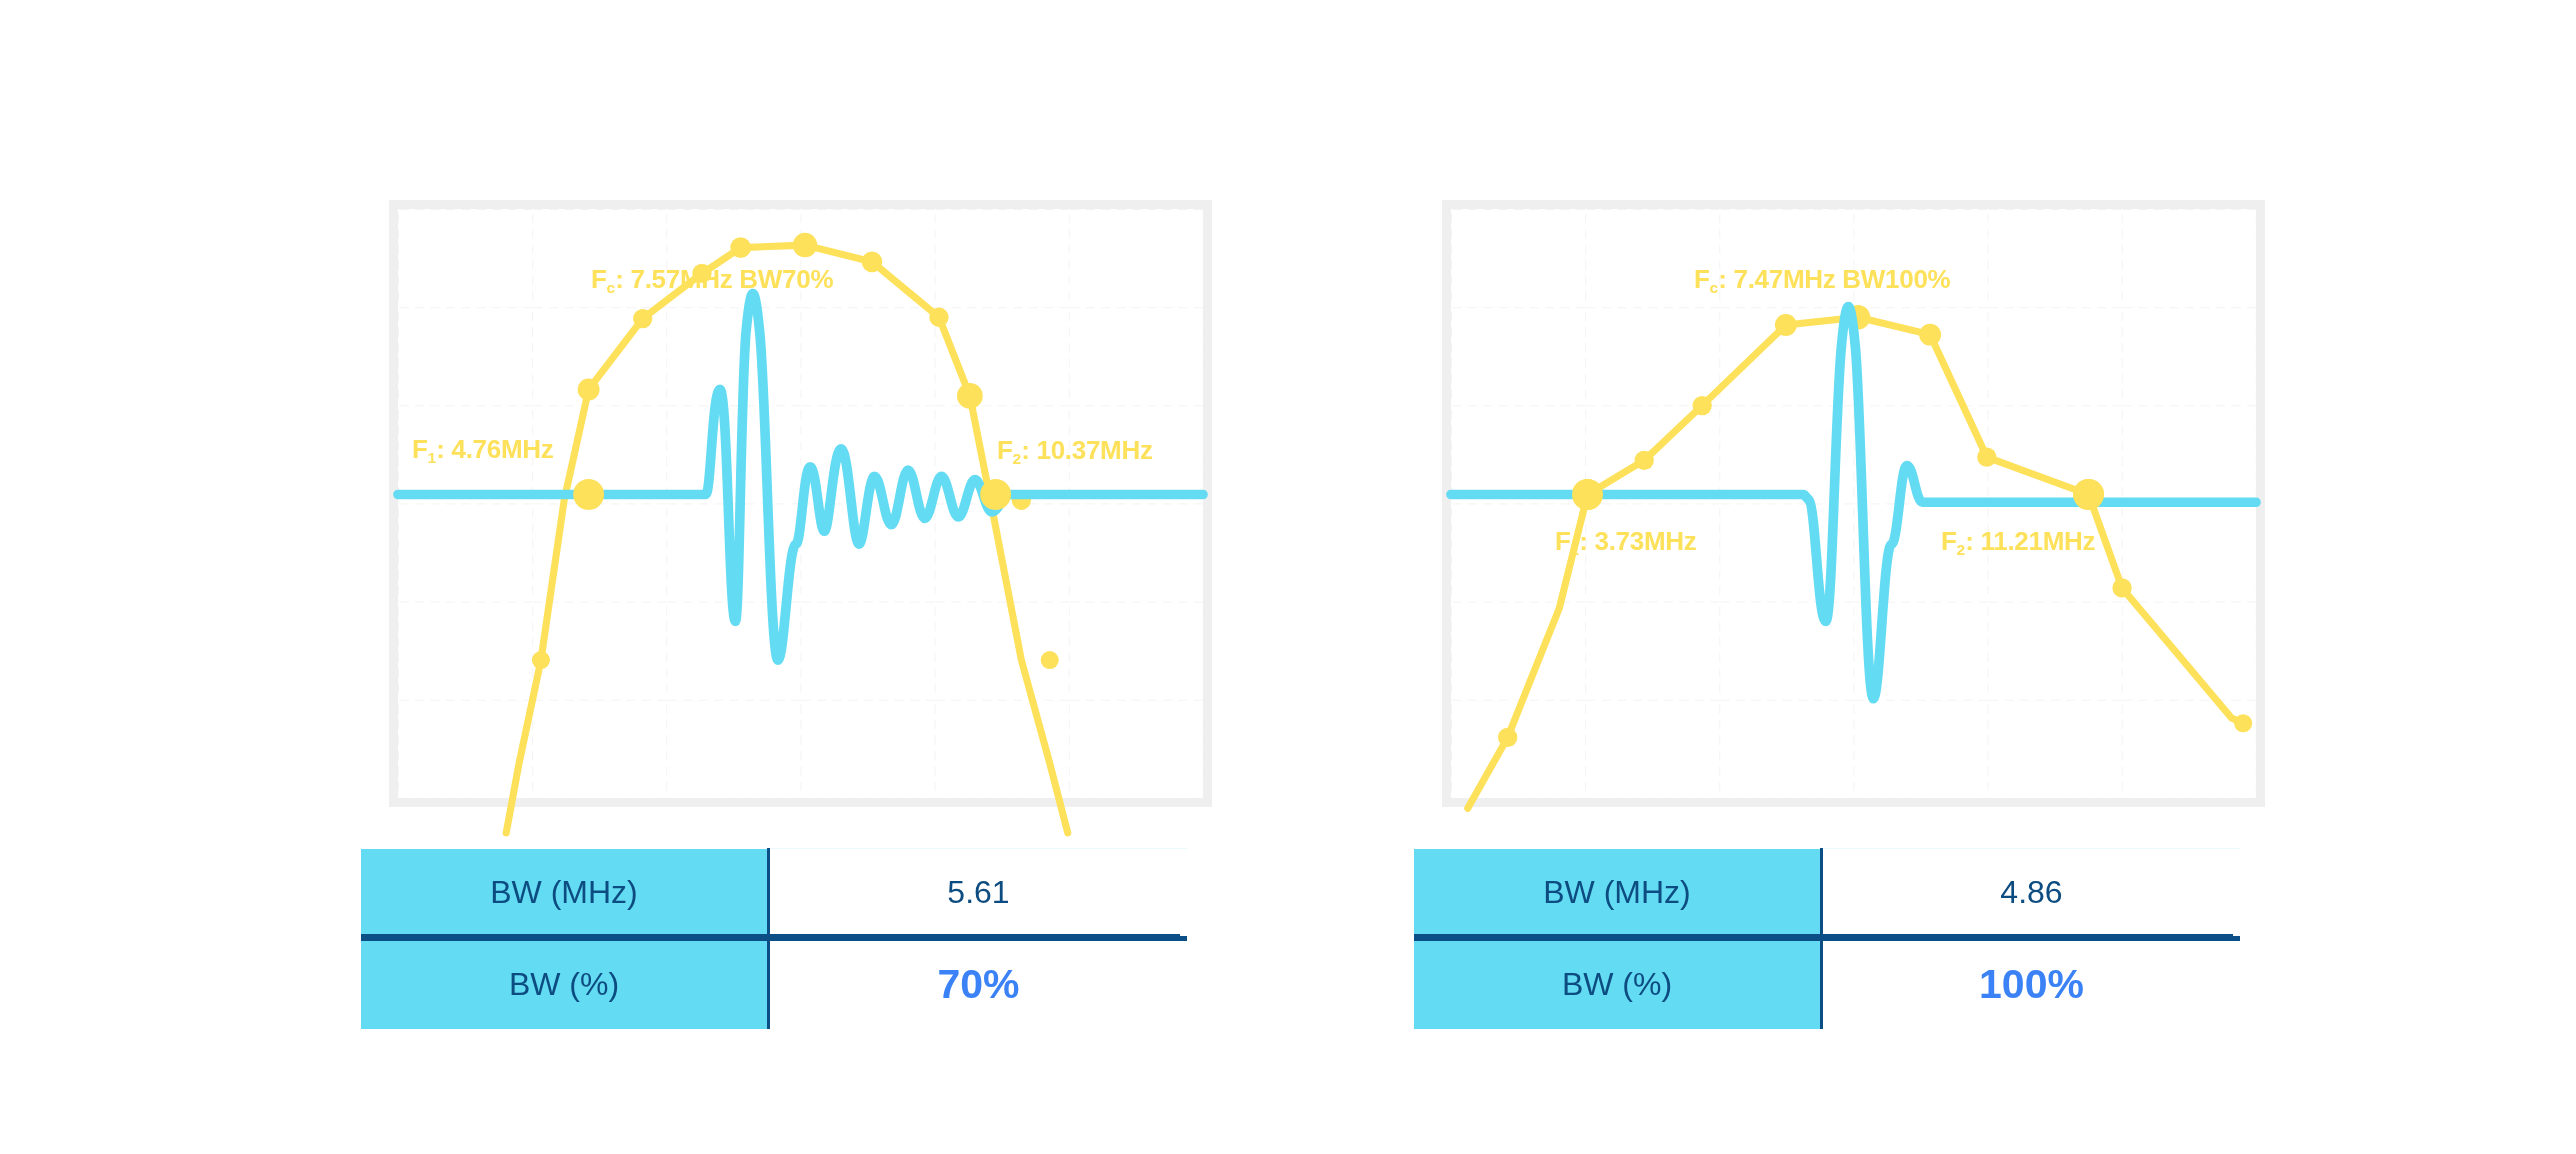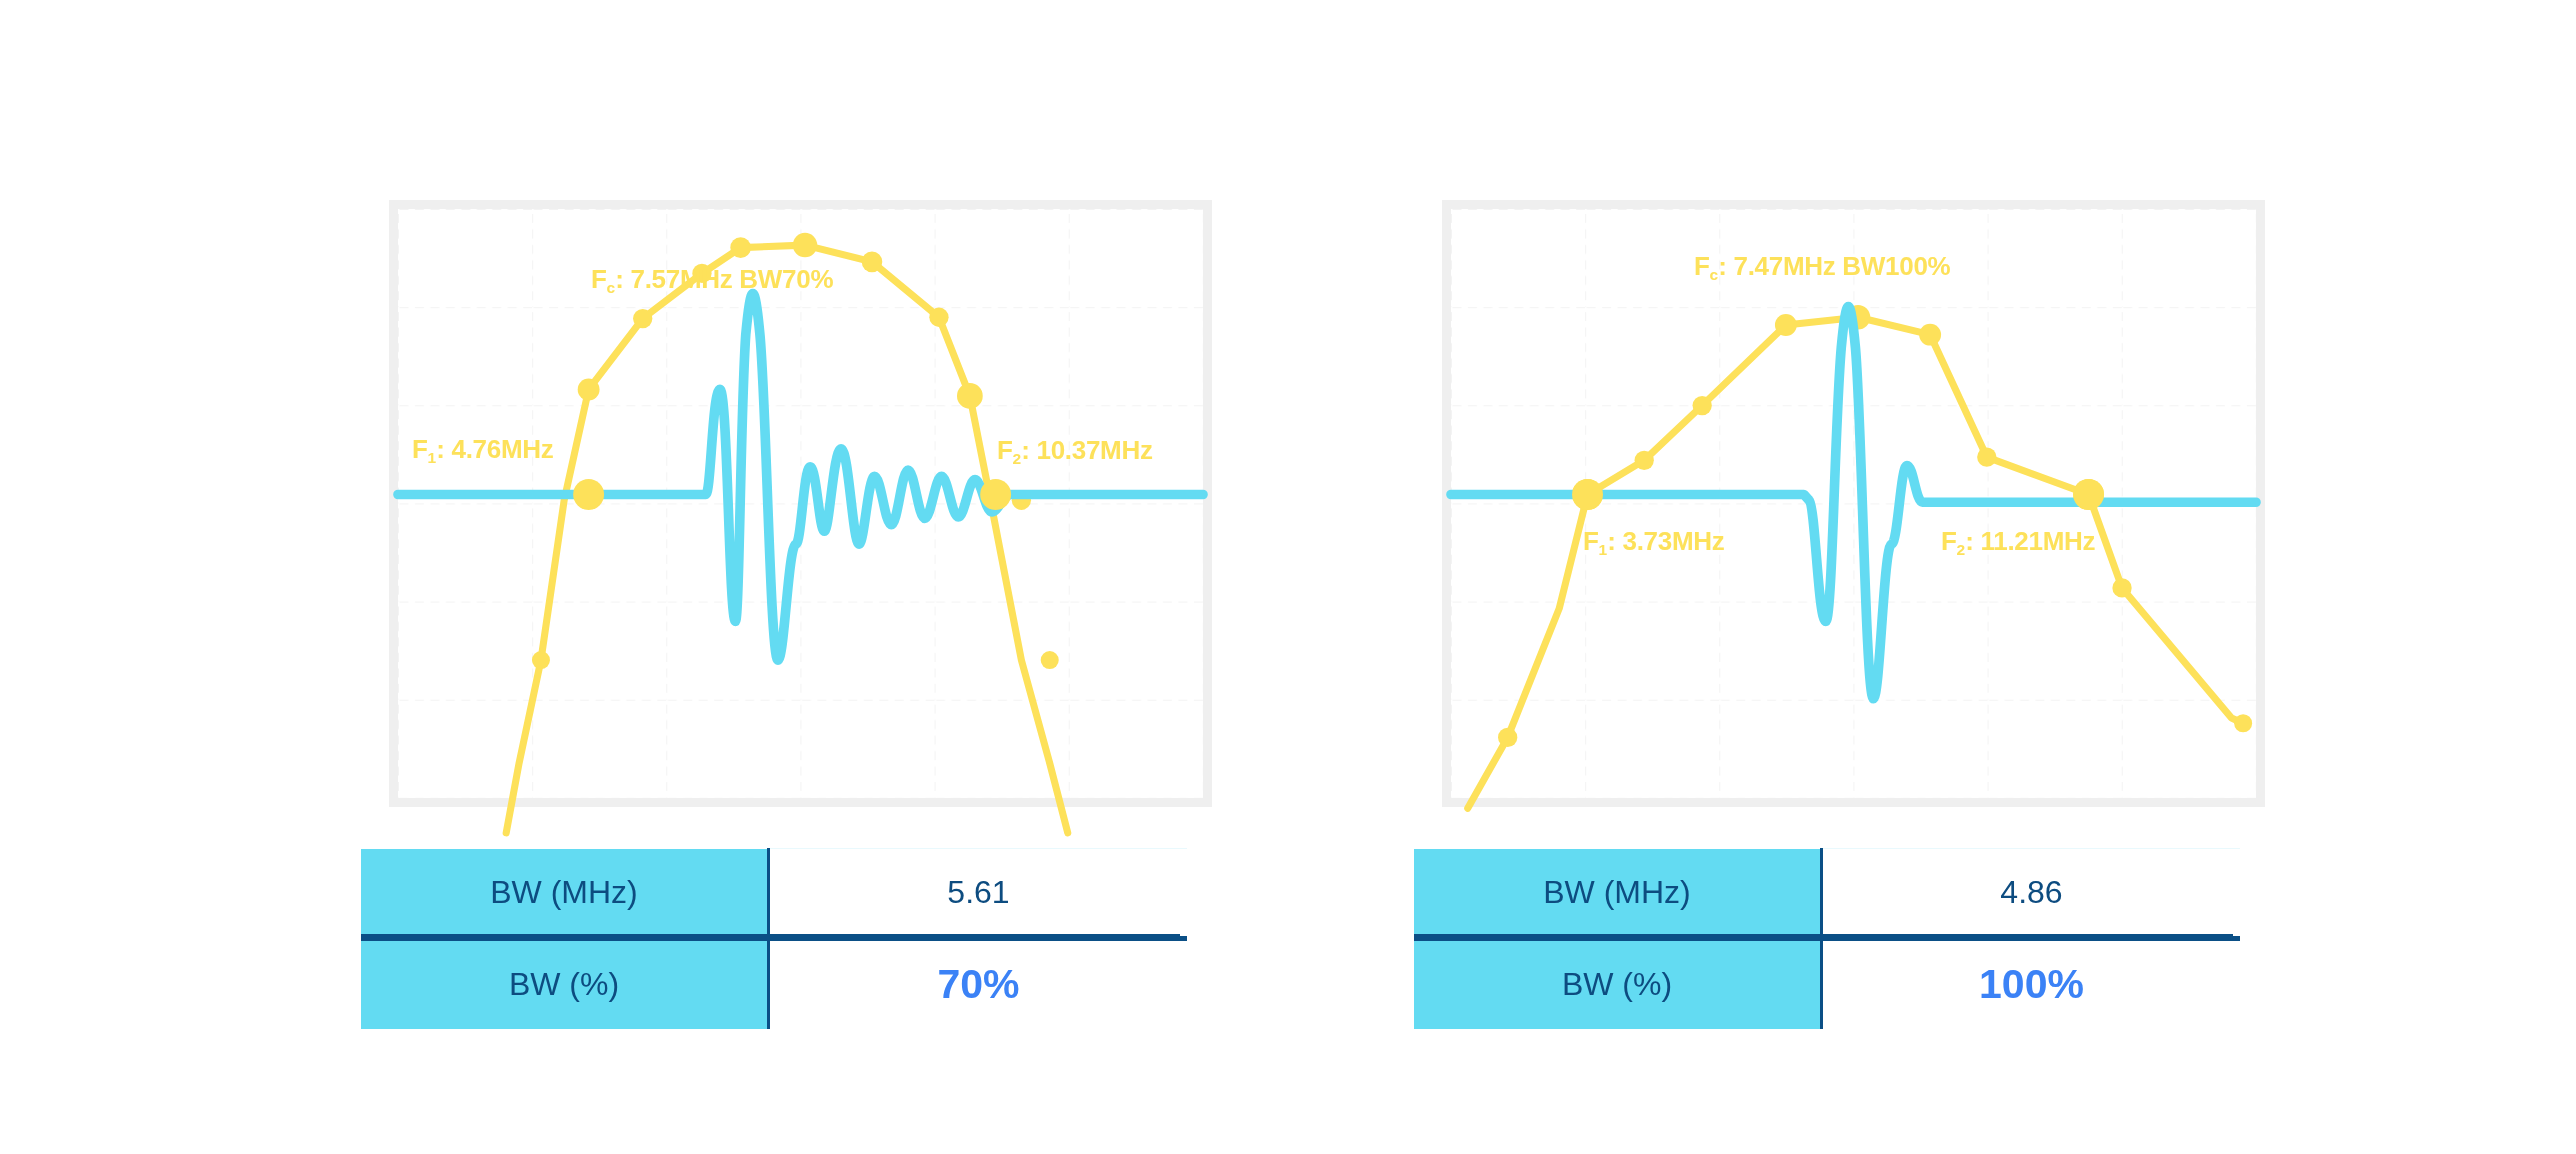--- a/index.html
+++ b/index.html
@@ -257,25 +257,25 @@
                C 694,520 698,398 708,398
                C 718,398 722,455 732,455
                L 1250,455"></path>
 
           <g fill="#fde15a">
             <circle cx="212" cy="443" r="24"></circle>
             <circle cx="990" cy="443" r="24"></circle>
           </g>
         </svg>
 
-        <div class="annot" style="left:243px; top:44px;">
+        <div class="annot" style="left:243px; top:57px;">
           <span>F</span><sub>c</sub><span>: 7.47MHz BW100%</span>
         </div>
 
-        <div class="annot" style="left:132px; top:319px;">
+        <div class="annot" style="left:104px; top:319px;">
           <span>F</span><sub>1</sub><span>: 3.73MHz</span>
         </div>
 
         <div class="annot" style="left:451px; top:319px;margin-left:39px;">
           <span>F</span><sub>2</sub><span>: 11.21MHz</span>
         </div>
 
       </div>
     </div>
   </div>

